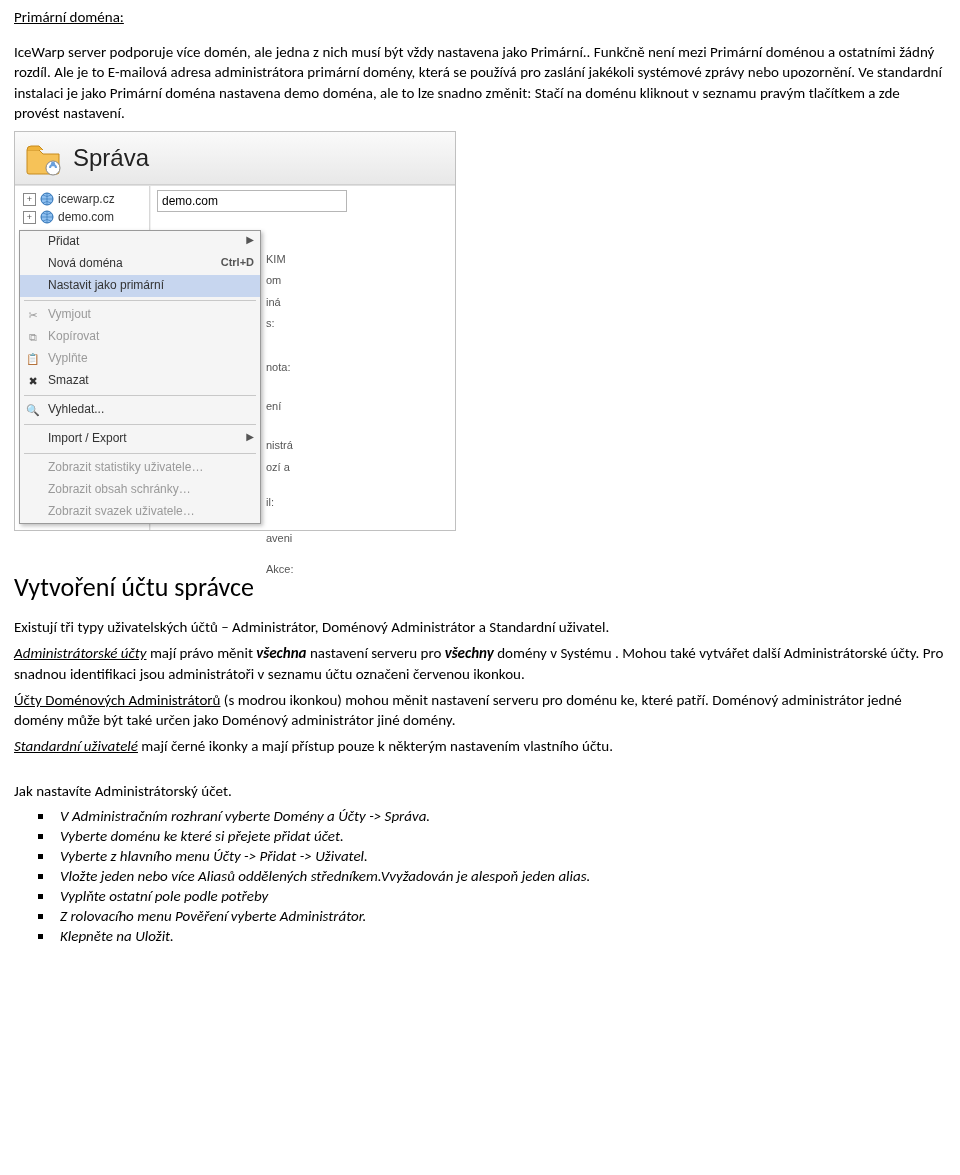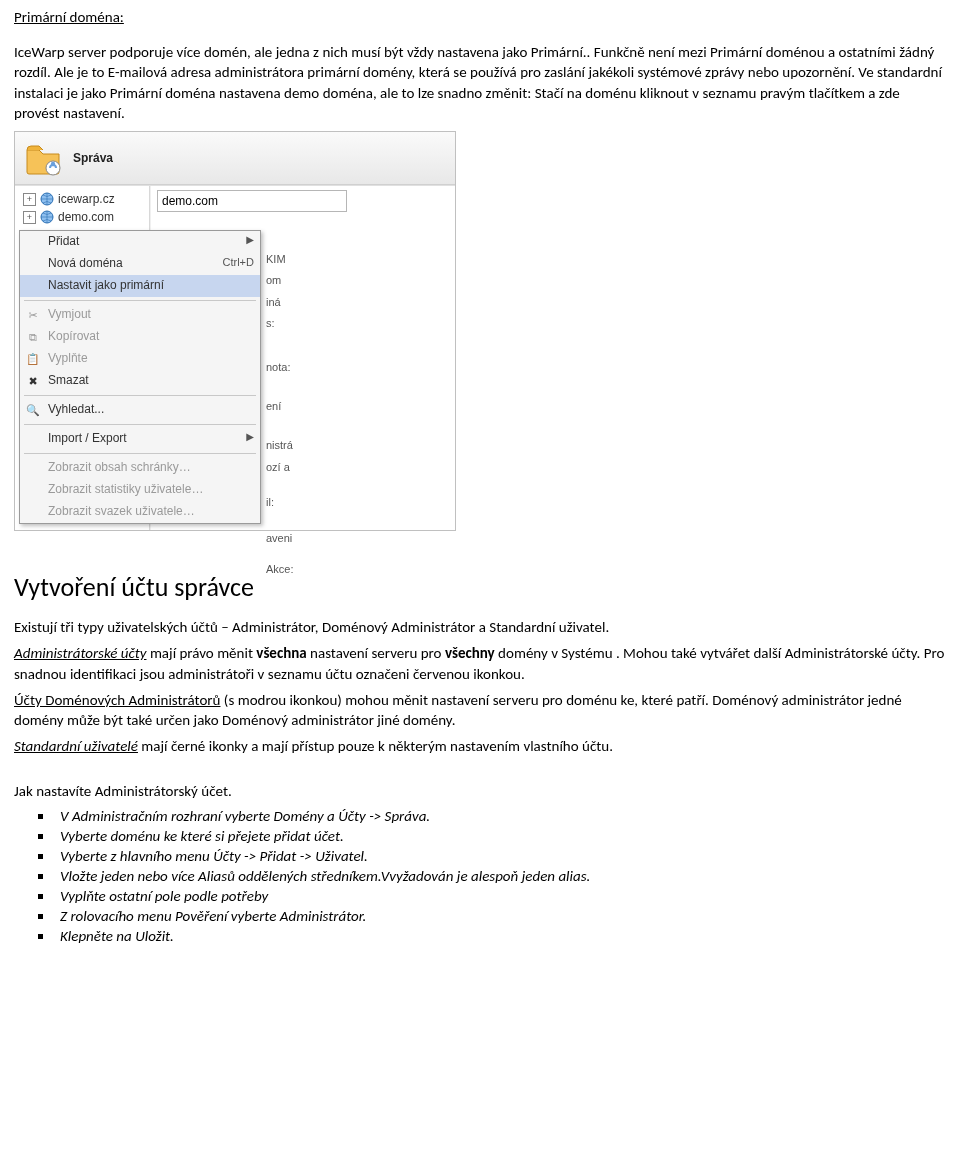--- a/index.html
+++ b/index.html
@@ -19,21 +19,21 @@
   .para {
     line-height: 1.35;
     margin: 0 0 6px 0;
   }
   .big-title {
     font-size: 26px;
     margin-top: 40px;
     margin-bottom: 14px;
   }
   .italic { font-style: italic; }
-  .bold { font-weight: bold; }
+  .bold { font-weight: bold; font-style: italic; }
   .list {
     margin: 6px 0 0 40px;
     padding: 0;
   }
   .list li {
     list-style: square;
     padding-left: 6px;
     margin-bottom: 2px;
     font-style: italic;
   }
@@ -54,22 +54,22 @@
     background: linear-gradient(#fafafa, #e8e8e8);
     padding: 6px 8px;
     border-bottom: 1px solid #d0d0d0;
   }
   .folder-icon {
     width: 40px;
     height: 40px;
     margin-right: 10px;
   }
   .shot-title {
-    font-size: 12px;
-    font-weight: bold;
+    font-size: 24px;
+    font-weight: normal;
     color: #222;
   }
   .shot-body {
     display: flex;
     background: #fff;
     border-top: 1px solid #e0e0e0;
   }
   .tree {
     width: 130px;
     border-right: 1px solid #d8d8d8;
@@ -141,20 +141,21 @@
   }
   .ctx-sub {
     margin-left: auto;
     font-size: 10px;
     color: #555;
   }
   .ctx-short {
     margin-left: auto;
     font-size: 11px;
     color: #555;
+    font-weight: bold;
   }
   .disabled { color: #9a9a9a; }
   .side-labels {
     position: absolute;
     right: -62px;
     top: 16px;
     width: 60px;
     font-size: 11px;
     color: #555;
     line-height: 1.4;
@@ -237,25 +238,25 @@
         </div>
         <div class="ctx-sep"></div>
         <div class="ctx-row">
           <span class="ctx-icon"></span>
           <span>Import / Export</span>
           <span class="ctx-sub">▶</span>
         </div>
         <div class="ctx-sep"></div>
         <div class="ctx-row disabled">
           <span class="ctx-icon"></span>
+          <span>Zobrazit statistiky uživatele…</span>
+        </div>
+        <div class="ctx-row disabled">
+          <span class="ctx-icon"></span>
           <span>Zobrazit obsah schránky…</span>
-        </div>
-        <div class="ctx-row disabled">
-          <span class="ctx-icon"></span>
-          <span>Zobrazit statistiky uživatele…</span>
         </div>
         <div class="ctx-row disabled">
           <span class="ctx-icon"></span>
           <span>Zobrazit svazek uživatele…</span>
         </div>
 
         <div class="side-labels">
           <div>KIM</div>
           <div>om</div>
           <div>iná</div>

